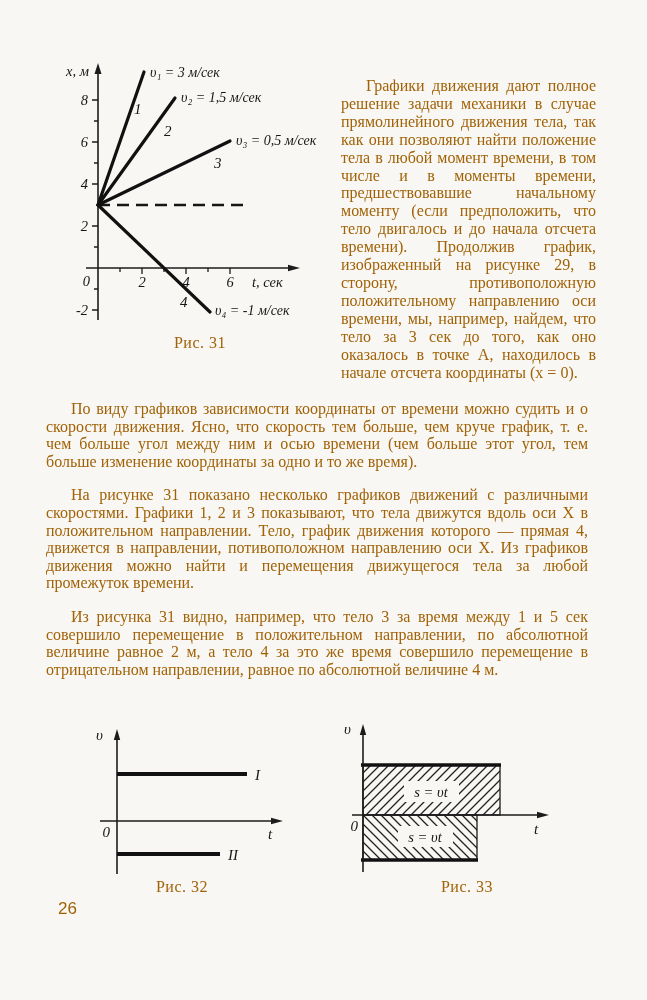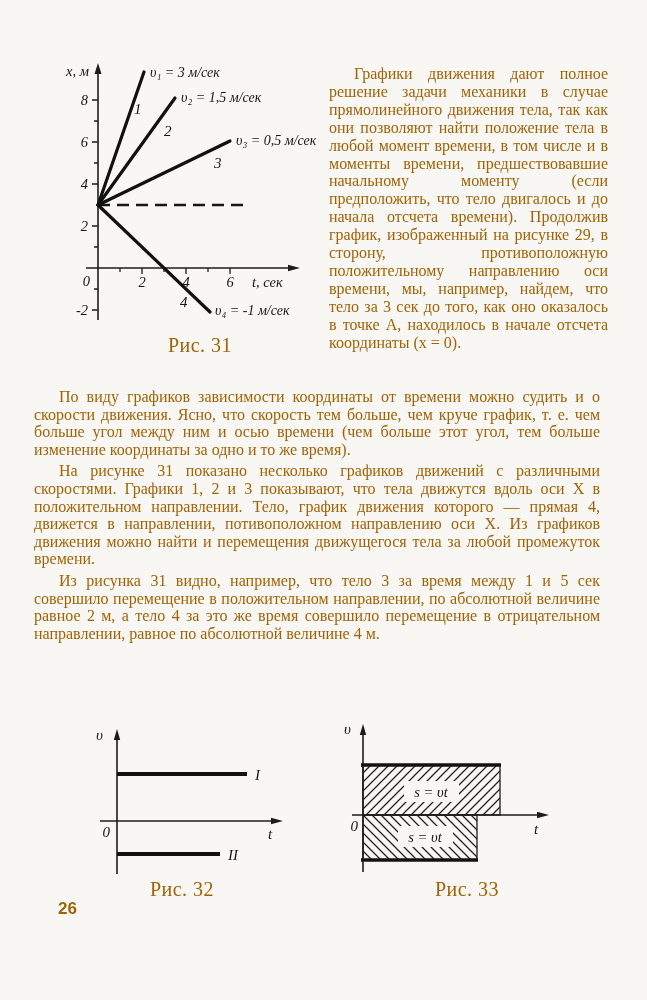--- a/index.html
+++ b/index.html
@@ -10,33 +10,33 @@
     font-family:"Liberation Serif","DejaVu Serif",serif;
     color:#a16207;
     overflow:hidden;
   }
   .abs{position:absolute;}
   .coltext{
     left:325px;top:61px;width:287px;
     font-size:16px;line-height:17.9px;
     text-align:justify;
   }
-  .coltext p, .bodytext p{margin:4px;text-indent:25px;}
+  .coltext p, .bodytext p{margin:16px;text-indent:25px;}
   .bodytext{
     left:30px;top:384px;width:574px;
     font-size:16px;line-height:17.6px;
     text-align:justify;
   }
   .caption{
-    font-size:20px;text-align:center;
+    font-size:16px;text-align:center;
     letter-spacing:0.5px;
   }
   .pagenum{
     left:58px;top:899px;
-    font-size:17px;font-weight:bold;
+    font-size:17px;font-weight:normal;
     font-family:"Liberation Sans","DejaVu Sans",sans-serif;
   }
   svg{display:block;}
   .fx{ 
     font-family:"Liberation Serif","DejaVu Serif",serif;
     font-style:italic;
     fill:#161616;
   }
   .axis{stroke:#1c1c1c;stroke-width:1.6;fill:none;}
   .tick{stroke:#1c1c1c;stroke-width:1.3;fill:none;}

